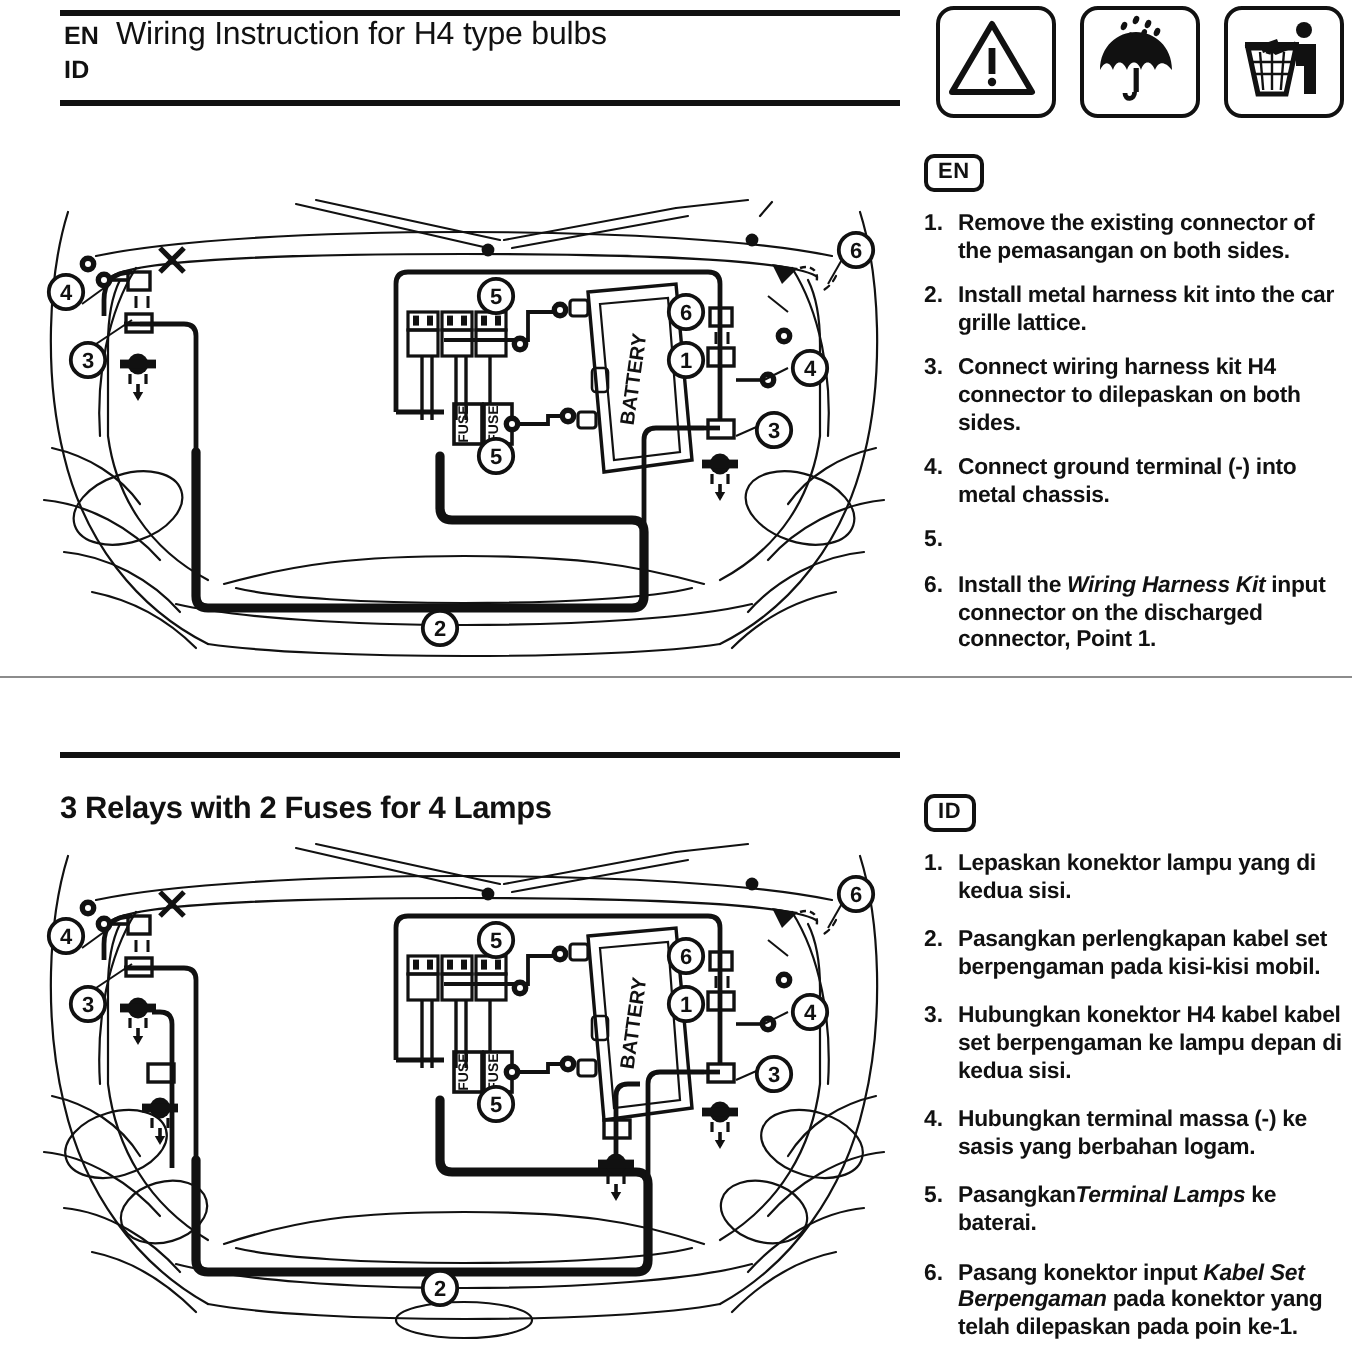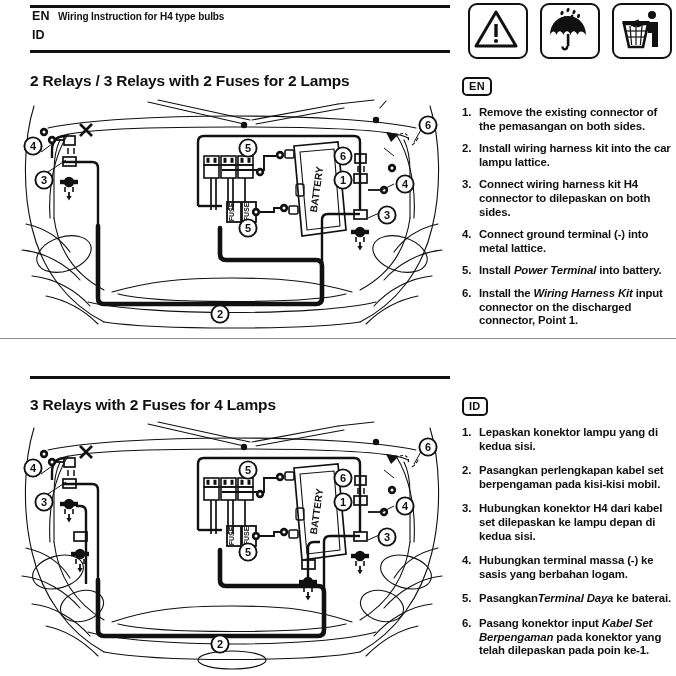--- a/index.html
+++ b/index.html
@@ -15,21 +15,21 @@
   .page{position:relative;width:676px;height:676px;}
 
   
   .header{position:absolute;left:0;top:0;width:676px;height:62px;}
   .hdr-rule{position:absolute;left:30px;width:420px;height:2.5px;background:#111;}
   .hdr-rule.top{top:5px;}
   .hdr-rule.bot{top:50px;}
   .hdr-lines{position:absolute;left:32px;top:9px;width:420px;}
   .hdr-row{display:flex;align-items:baseline;height:19px;}
   .hdr-lang{width:26px;font-size:12.5px;font-weight:bold;letter-spacing:.1px;}
-  .hdr-text{font-size:10px;font-weight:bold;letter-spacing:-.1px;}
+  .hdr-text{font-size:16px;font-weight:normal;letter-spacing:-.1px;}
 
   
   .picto-bar{position:absolute;left:468px;top:3px;display:flex;gap:12px;}
   .picto{width:56px;height:52px;border:2.5px solid #111;border-radius:9px;
          background:#fff;position:relative;}
   .picto svg{position:absolute;left:0;top:0;}
 
   
   .sec-title{position:absolute;font-size:15.5px;font-weight:bold;letter-spacing:-.2px;color:#111;}
   #sec1-title{left:30px;top:72px;}
@@ -119,21 +119,20 @@
 
           <circle cx="38" cy="10" r="4" fill="#111"></circle>
           <path d="M34 17 L44 17 L44 42 L38 42 L38 28 L34 28 Z" fill="#111"></path>
           <path d="M34 17 L24 21 L21 19 L20 22" fill="none" stroke="#111" stroke-width="2.6"></path>
           <path d="M16 17.5 L24.5 14.5 L26 18.5 L17.5 21.5 Z" fill="#111"></path>
         </svg>
       </div>
     </div>
   </div>
 
-  <div class="sec-title" id="sec1-title">2 Relays / 3 Relays with 2 Fuses for 2 Lamps</div>
 
   <div class="diagram" id="diagram1">
     <svg width="448" height="244" viewBox="0 0 448 244">
       <defs>
         <g id="relay-unit">
           <rect x="0" y="0" width="15" height="9" fill="none" stroke="#111" stroke-width="1.6"></rect>
           <rect x="2.5" y="1.8" width="3" height="5" fill="#111"></rect>
           <rect x="9.5" y="1.8" width="3" height="5" fill="#111"></rect>
           <rect x="0" y="9" width="15" height="13" fill="none" stroke="#111" stroke-width="1.6"></rect>
         </g>
@@ -567,33 +566,32 @@
 
   <div class="panel" id="panel-en">
     <span class="lang-badge">EN</span>
     <ul class="steps" id="steps-en">
         <li class="step">
           <span class="step-num">1.</span>
           <span class="step-txt">Remove the existing connector of the pemasangan on both sides.</span>
         </li>
         <li class="step">
           <span class="step-num">2.</span>
-          <span class="step-txt">Install wiring harness kit into the car lampu lattice.</span>
+          <span class="step-txt">Install metal harness kit into the car grille lattice.</span>
         </li>
         <li class="step">
           <span class="step-num">3.</span>
           <span class="step-txt">Connect wiring harness kit H4 connector to dilepaskan on both sides.</span>
         </li>
         <li class="step">
           <span class="step-num">4.</span>
-          <span class="step-txt">Connect ground terminal (-) into metal lattice.</span>
+          <span class="step-txt">Connect ground terminal (-) into metal chassis.</span>
         </li>
         <li class="step">
           <span class="step-num">5.</span>
-          <span class="step-txt">Install <i>Power Terminal</i> into battery.</span>
         </li>
         <li class="step">
           <span class="step-num">6.</span>
           <span class="step-txt">Install the <i>Wiring Harness Kit</i> input connector on the discharged connector, Point 1.</span>
         </li>
       </ul>
   </div>
 
   <div class="panel" id="panel-id">
     <span class="lang-badge">ID</span>
@@ -601,29 +599,29 @@
         <li class="step">
           <span class="step-num">1.</span>
           <span class="step-txt">Lepaskan konektor lampu yang di kedua sisi.</span>
         </li>
         <li class="step">
           <span class="step-num">2.</span>
           <span class="step-txt">Pasangkan perlengkapan kabel set berpengaman pada kisi-kisi mobil.</span>
         </li>
         <li class="step">
           <span class="step-num">3.</span>
-          <span class="step-txt">Hubungkan konektor H4 dari kabel set dilepaskan ke lampu depan di kedua sisi.</span>
+          <span class="step-txt">Hubungkan konektor H4 kabel kabel set berpengaman ke lampu depan di kedua sisi.</span>
         </li>
         <li class="step">
           <span class="step-num">4.</span>
           <span class="step-txt">Hubungkan  terminal massa (-) ke sasis yang berbahan logam.</span>
         </li>
         <li class="step">
           <span class="step-num">5.</span>
-          <span class="step-txt">Pasangkan<i>Terminal Daya</i> ke baterai.</span>
+          <span class="step-txt">Pasangkan<i>Terminal Lamps</i> ke baterai.</span>
         </li>
         <li class="step">
           <span class="step-num">6.</span>
           <span class="step-txt">Pasang konektor input <i>Kabel Set Berpengaman</i> pada konektor yang telah dilepaskan pada poin ke-1.</span>
         </li>
       </ul>
   </div>
 
 </div>
 

